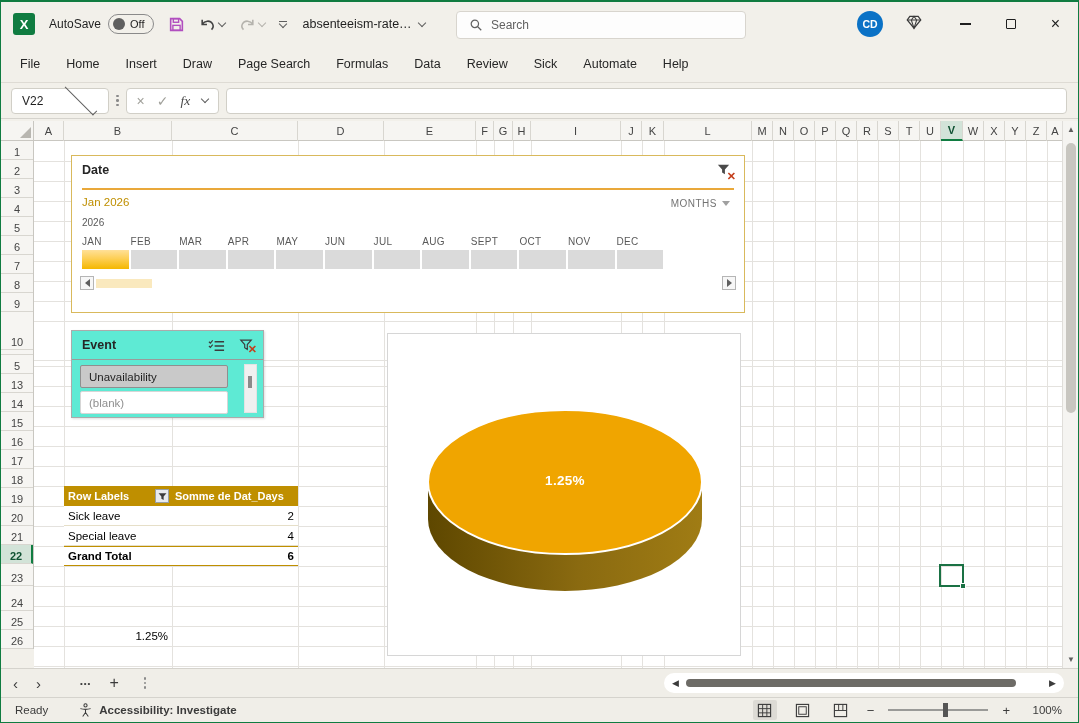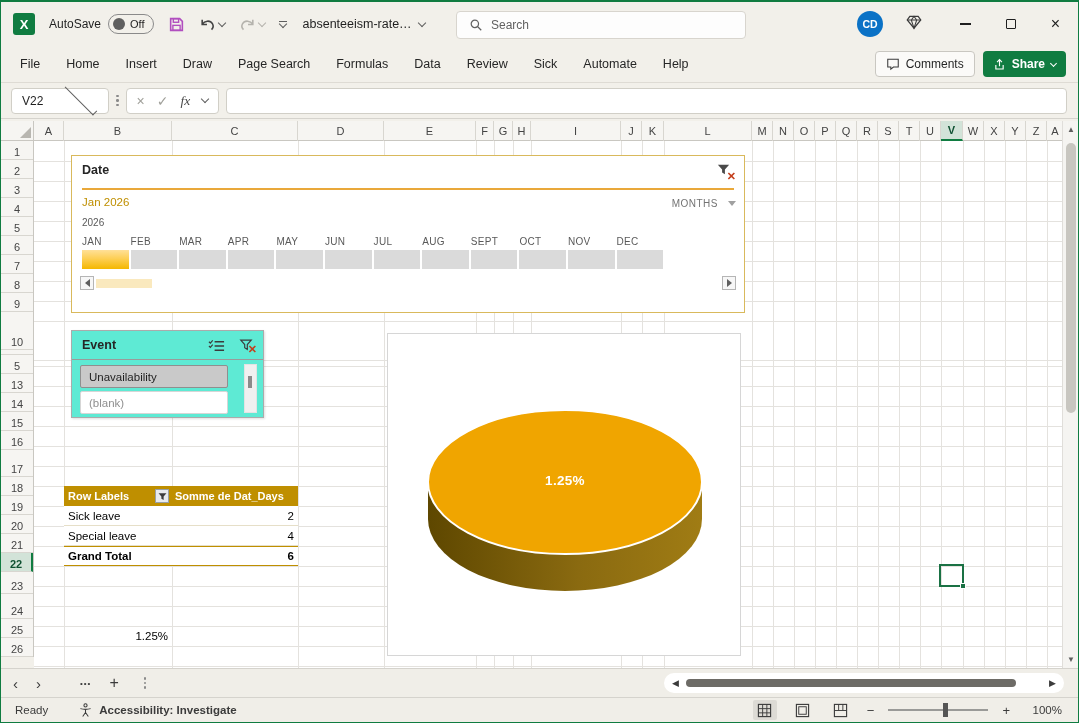--- a/index.html
+++ b/index.html
@@ -77,22 +77,22 @@
   #cells{position:absolute;top:20px;left:33px;width:1030px;height:527px;background:#fff;overflow:hidden;}
   .vline{position:absolute;top:0;width:1px;height:527px;background:#e4e2de;z-index:0;}
   .hline{position:absolute;left:0;height:1px;width:1030px;background:#e4e2de;z-index:0;}
   .overlay{position:absolute;z-index:1;}
 
   
   .timeline{left:37px;top:14px;width:674px;height:158px;background:#fff;border:1px solid #d9b95c;}
   .tl-title{position:absolute;left:10px;top:7px;font-size:12.5px;font-weight:bold;color:#262626;}
   .tl-rule{position:absolute;left:10px;right:10px;top:32px;height:2px;background:#e9a83a;}
   .tl-sel{position:absolute;left:10px;top:40px;font-size:11.5px;color:#bf8f00;}
-  .tl-period{position:absolute;right:8px;top:42px;font-size:10px;color:#737373;letter-spacing:.5px;
-             display:flex;align-items:center;gap:10px;}
+  .tl-period{position:absolute;right:14px;top:42px;font-size:10px;color:#737373;letter-spacing:.5px;
+             display:flex;align-items:center;gap:5px;}
   .tri-d{width:0;height:0;border-left:4px solid transparent;border-right:4px solid transparent;border-top:5px solid #a0a0a0;}
   .tl-year{position:absolute;left:10px;top:61px;font-size:10px;color:#595959;}
   .tl-mlabel{position:absolute;top:80px;font-size:10px;color:#595959;letter-spacing:.3px;}
   .tl-cell{position:absolute;top:94px;width:46.7px;height:19px;background:#dadada;}
   .tl-cell.on{background:linear-gradient(180deg,#ffe097 0%,#fdcf55 45%,#f4b700 100%);}
   .tl-arrow{position:absolute;top:120px;width:14px;height:14px;border:1px solid #b5b5b5;background:#f7f7f7;
             display:flex;align-items:center;justify-content:center;}
   .tri-l{width:0;height:0;border-top:4px solid transparent;border-bottom:4px solid transparent;border-right:5px solid #5f5f5f;}
   .tri-r{width:0;height:0;border-top:4px solid transparent;border-bottom:4px solid transparent;border-left:5px solid #5f5f5f;}
   .tl-thumb{position:absolute;left:24px;top:123px;width:56px;height:9px;background:#fae9be;}
@@ -245,36 +245,20 @@
         <div class="rtab">Insert</div>
         <div class="rtab">Draw</div>
         <div class="rtab">Page Search</div>
         <div class="rtab">Formulas</div>
         <div class="rtab">Data</div>
         <div class="rtab">Review</div>
         <div class="rtab">Sick</div>
         <div class="rtab">Automate</div>
         <div class="rtab">Help</div>
       </div>
-    <div class="rb-right">
-      <div class="btn-comments">
-        <svg width="14" height="14" viewBox="0 0 16 16">
-          <path d="M2 2.5h12v9H8.5L5.5 14v-2.5H2z" fill="none" stroke="#3b3b3b" stroke-width="1.2"></path>
-        </svg>
-        <span>Comments</span>
-      </div>
-      <div class="btn-share">
-        <svg width="13" height="13" viewBox="0 0 16 16">
-          <path d="M8 10V2.5M5 5l3-3 3 3" fill="none" stroke="#fff" stroke-width="1.4"></path>
-          <path d="M3.5 8.5v5h9v-5" fill="none" stroke="#fff" stroke-width="1.4"></path>
-        </svg>
-        <span>Share</span>
-        <span class="chev-w"></span>
-      </div>
-    </div>
   </div>
 
   <div class="fbar">
     <div class="namebox">
       <span>V22</span>
       <span class="chev"></span>
     </div>
     <div class="vdots">
         <i></i>
         <i></i>
@@ -331,21 +315,21 @@
         <div class="rowh" style="height:19px;margin-bottom:0">6</div>
         <div class="rowh" style="height:19px;margin-bottom:0">7</div>
         <div class="rowh" style="height:19px;margin-bottom:0">8</div>
         <div class="rowh" style="height:19px;margin-bottom:0">9</div>
         <div class="rowh" style="height:38px;margin-bottom:0">10</div>
         <div class="rowh" style="height:5px;margin-bottom:0"></div>
         <div class="rowh" style="height:19px;margin-bottom:0">5</div>
         <div class="rowh" style="height:19px;margin-bottom:0">13</div>
         <div class="rowh" style="height:19px;margin-bottom:0">14</div>
         <div class="rowh" style="height:19px;margin-bottom:0">15</div>
-        <div class="rowh" style="height:19px;margin-bottom:8px">16</div>
+        <div class="rowh" style="height:19px;margin-bottom:0">16</div>
         <div class="rowh" style="height:19px;margin-bottom:0">17</div>
         <div class="rowh" style="height:19px;margin-bottom:0">18</div>
         <div class="rowh" style="height:19px;margin-bottom:0">19</div>
         <div class="rowh" style="height:19px;margin-bottom:0">20</div>
         <div class="rowh" style="height:19px;margin-bottom:0">21</div>
         <div class="rowh sel" style="height:19px;margin-bottom:0">22</div>
         <div class="rowh" style="height:22px;margin-bottom:6px">23</div>
         <div class="rowh" style="height:19px;margin-bottom:0">24</div>
         <div class="rowh" style="height:19px;margin-bottom:0">25</div>
         <div class="rowh" style="height:19px;margin-bottom:0">26</div>

